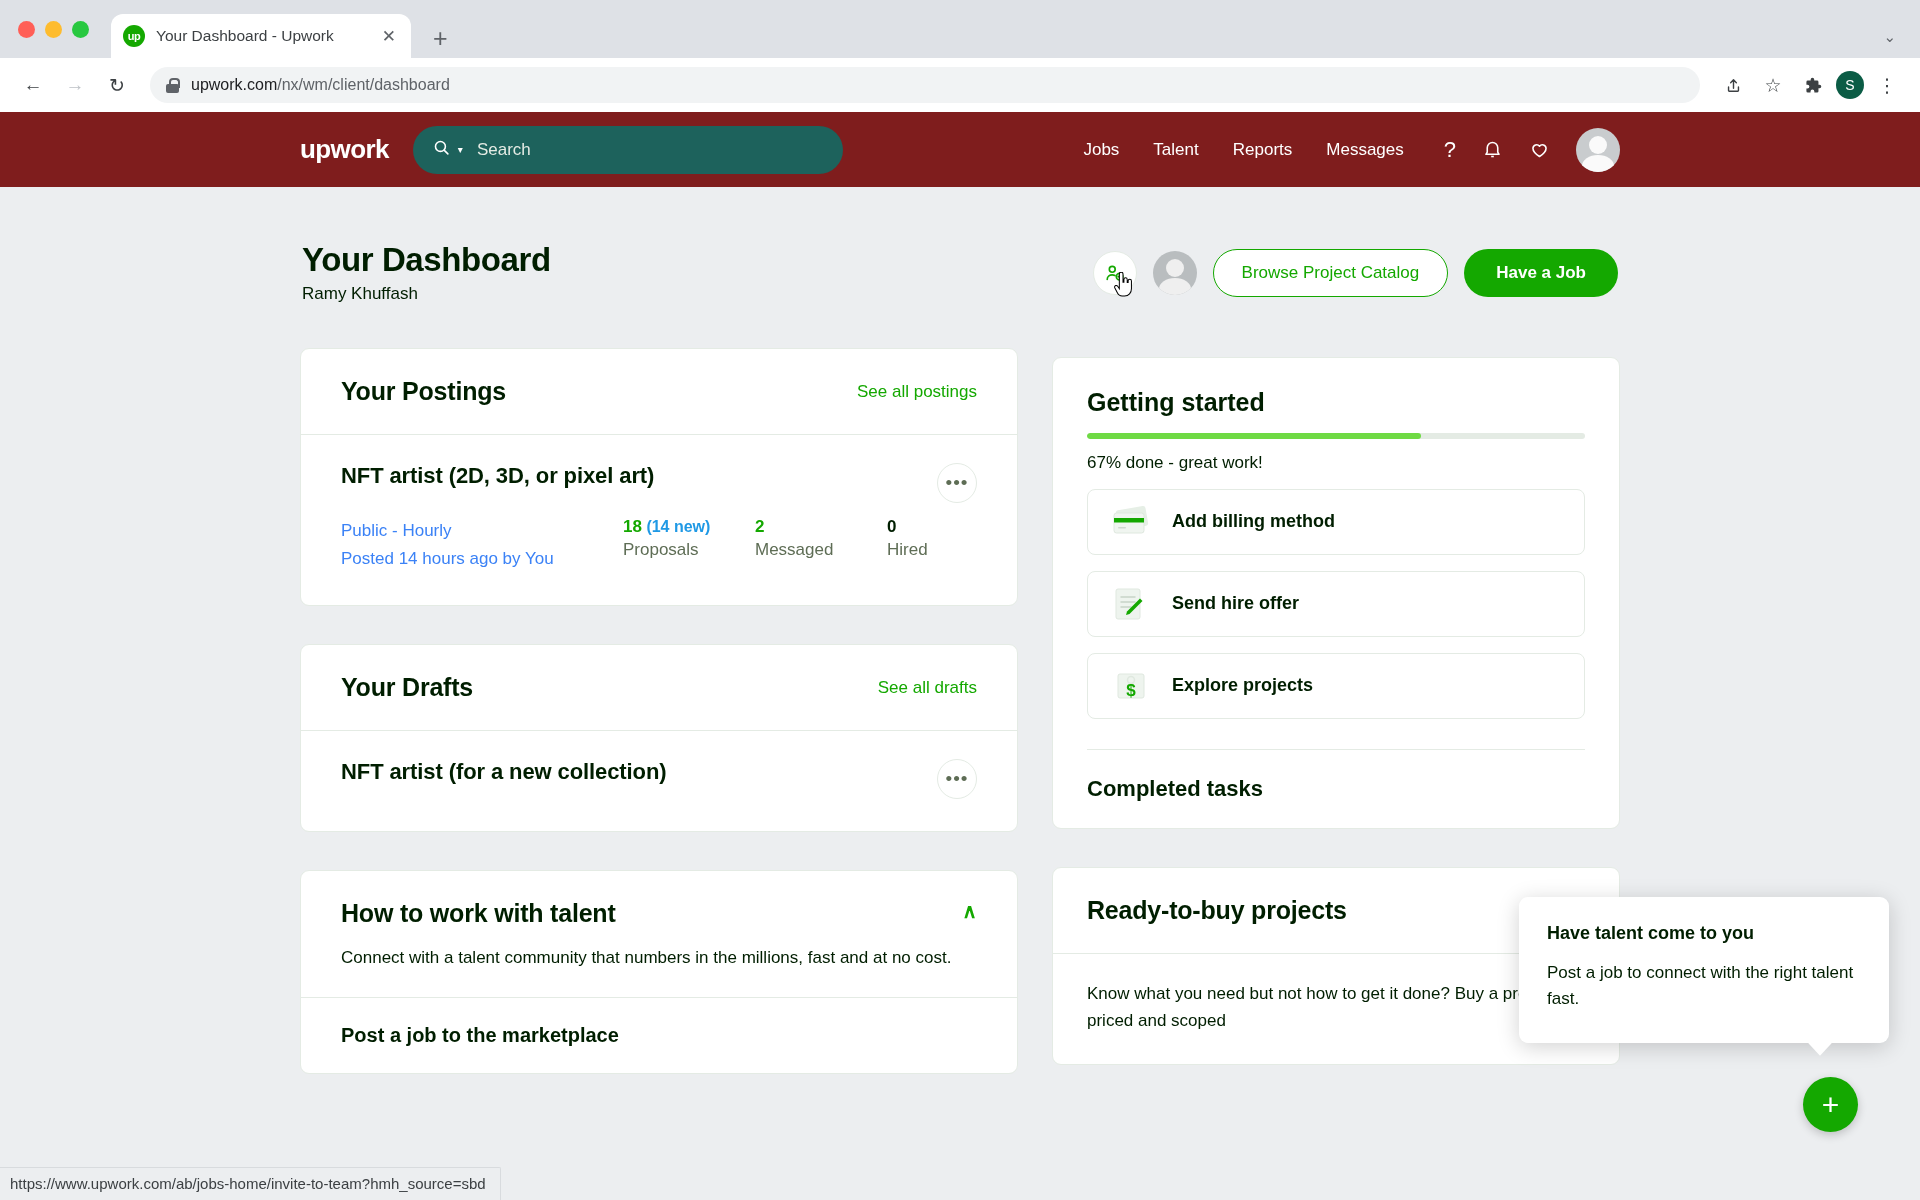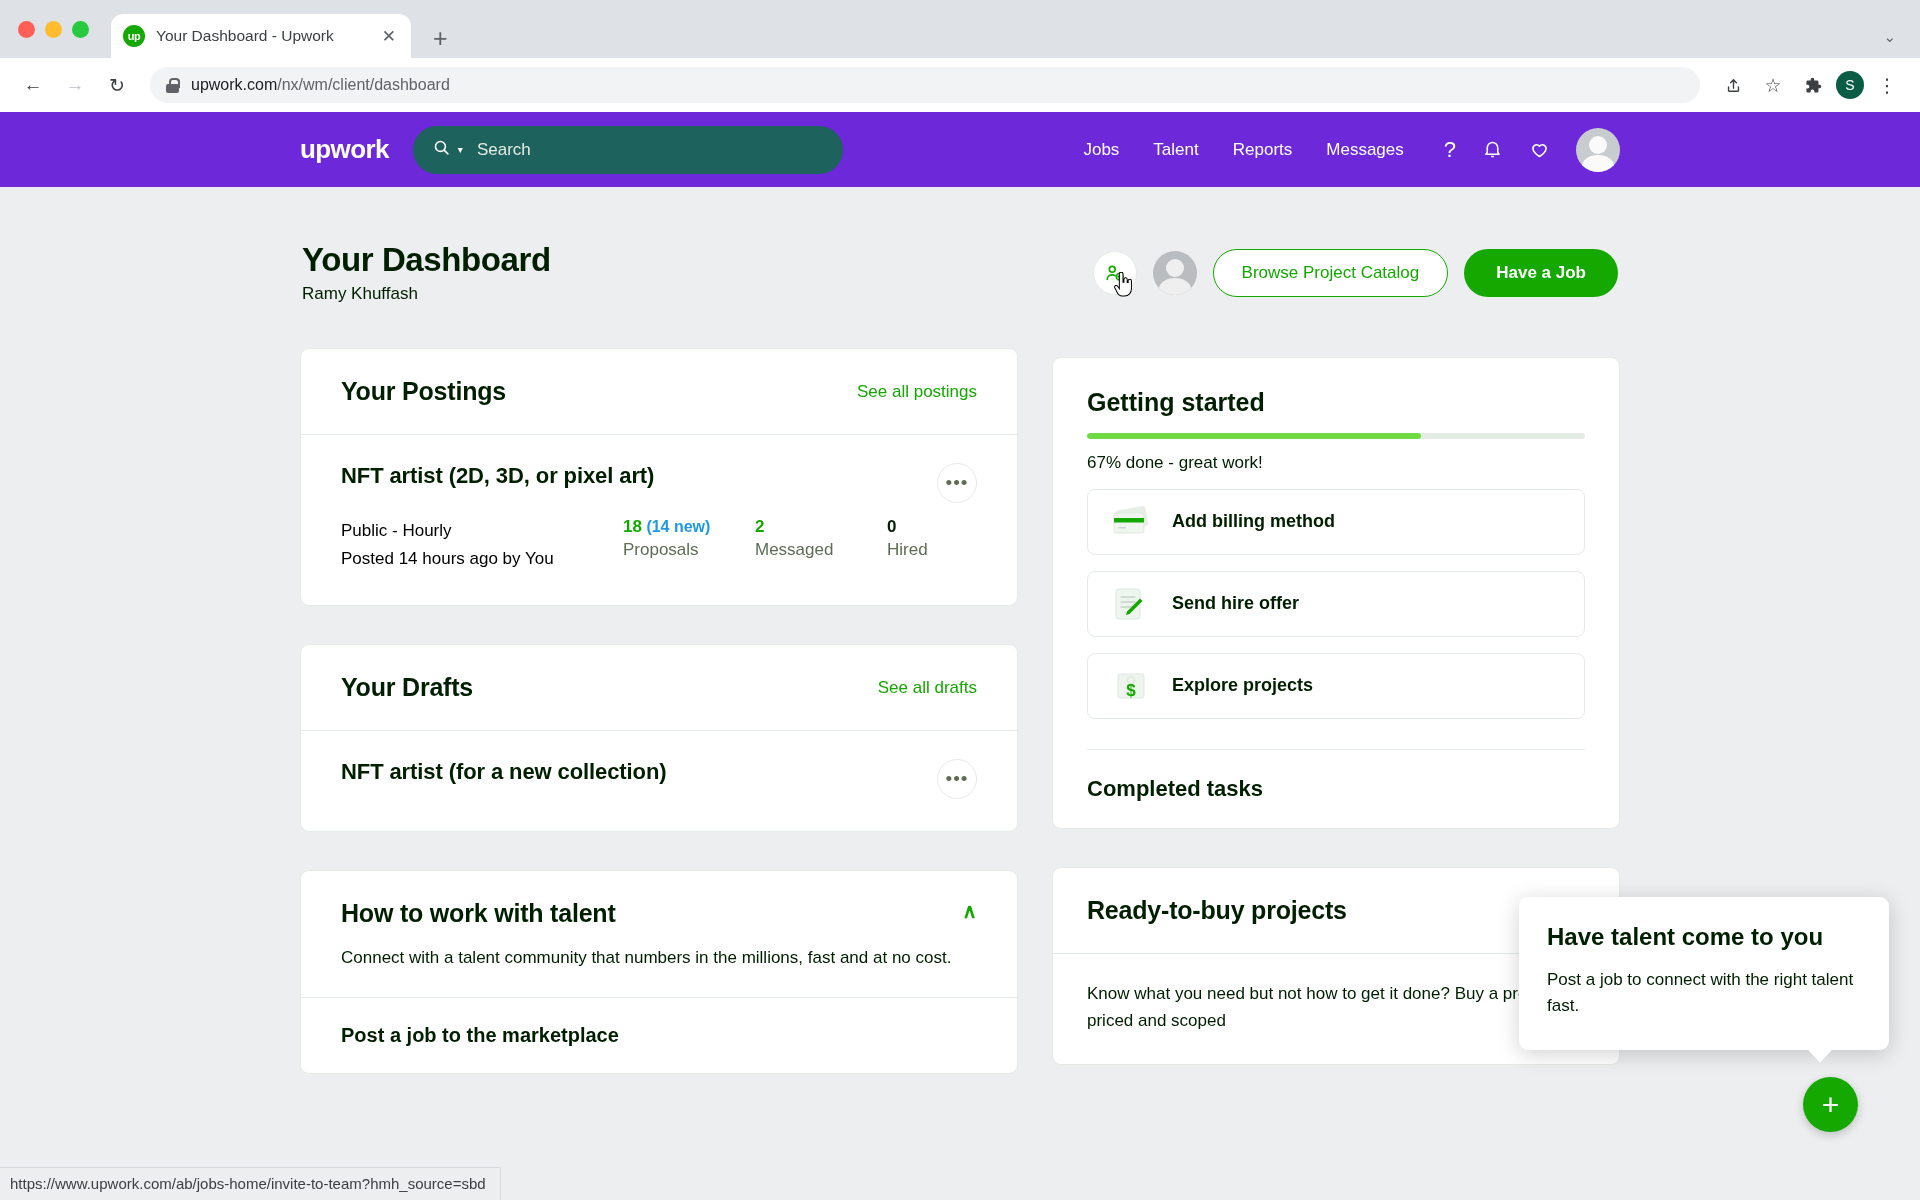--- a/index.html
+++ b/index.html
@@ -41,21 +41,21 @@
                 background:#5f6368; border-radius:2px;}
   .lock::after{content:""; position:absolute; top:0; left:3px; width:7px; height:8px;
                border:2px solid #5f6368; border-bottom:none; border-radius:4px 4px 0 0;}
   .url { font-size:16px; color:#202124; }
   .url .rest { color:#5f6368; }
   .tb-right { display:flex; align-items:center; gap:6px; }
   .avatar-s { width:28px; height:28px; border-radius:50%; background:#0b5c45; color:#fff;
               font-size:14px; display:flex; align-items:center; justify-content:center; }
 
   
-  .upnav { background:#6d28d9; height:75px; display:flex; align-items:center; padding:0 30px;justify-content:flex-end; }
+  .upnav { background:#7f1d1d; height:75px; display:flex; align-items:center; padding:0 30px;justify-content:flex-end; }
   .upnav-inner { width:1320px; margin:0 auto; display:flex; align-items:center; }
   .logo { color:#fff; font-size:26px; font-weight:700; letter-spacing:-0.6px; margin-right:24px; }
   .searchbox { width:430px; height:48px; background:#1d625c; border-radius:24px;
                display:flex; align-items:center; padding:0 20px; gap:8px; cursor:text; }
   .search-glyph { color:#fff; font-size:17px; }
   .caret { color:#fff; font-size:10px; }
   .search-ph { color:#e4ebe4; font-size:17px; margin-left:6px; }
   .navlinks { display:flex; gap:34px; margin-left:auto; margin-right:40px; }
   .navlinks a { color:#fff; font-size:17px; text-decoration:none; cursor:pointer; }
   .navicons { display:flex; align-items:center; gap:26px; }
@@ -90,21 +90,21 @@
   .col-right { width:568px; }
 
   .card { background:#fff; border:1px solid #e4ebe4; border-radius:9px; margin-bottom:38px; }
   .card-head { display:flex; align-items:center; padding:28px 40px; border-bottom:1px solid #e4ebe4;}
   .card-title { font-size:25px; font-weight:700; letter-spacing:-0.2px; }
   .link-green { margin-left:auto; color:#14a800; font-size:17px; font-weight:500; text-decoration:none; cursor:pointer;}
   .card-body { padding:28px 40px 32px; }
 
   .job-title { font-size:22px; font-weight:600; letter-spacing:-0.1px; }
   .job-row { display:flex; align-items:flex-start; }
-  .job-meta { font-size:17px; color:#000000; margin-top:14px; line-height:1.65; }
+  .job-meta { font-size:17px; color:#3b82f6; margin-top:14px; line-height:1.65; }
   .stats { display:flex; gap:0; margin-left:auto; margin-top:14px; }
   .stat { min-width:132px; }
   .stat .num { font-size:17px; font-weight:600; color:#14a800; }
   .stat .num.dark { color:#001e00; }
   .stat .new { color:#1f99e5; font-weight:600; }
   .stat .lbl { font-size:17px; color:#5e6d55; margin-top:3px; }
   .dots-btn { width:40px; height:40px; border-radius:50%; border:1px solid #e4ebe4; background:#fff;
               display:flex; align-items:center; justify-content:center; color:#5e6d55;
               font-size:19px; letter-spacing:1px; cursor:pointer; flex-shrink:0; margin-left:18px;}
 
@@ -122,21 +122,21 @@
   .completed { font-size:22px; font-weight:600; padding-top:26px; }
 
   .body-text { font-size:17px; color:#001e00; line-height:1.6; }
   .chev-up { color:#14a800; font-size:20px; margin-left:auto; cursor:pointer; font-weight:700;}
   .card-sub { padding:26px 40px; border-top:1px solid #e4ebe4; }
   .sub-title { font-size:20px; font-weight:600; }
 
   
   .tooltip { position:absolute; left:1519px; top:897px; width:370px; background:#fff;
              border-radius:9px; box-shadow:0 4px 22px rgba(0,0,0,.18); padding:26px 28px 30px; }
-  .tt-title { font-size:24px; font-weight:700; }
+  .tt-title { font-size:18px; font-weight:700; }
   .tt-body { font-size:17px; line-height:1.55; margin-top:16px; color:#001e00; }
   .tt-tail { position:absolute; right:56px; bottom:-13px; width:26px; height:14px;
              background:#fff; clip-path:polygon(0 0,100% 0,50% 100%); }
 
   .fab { position:absolute; left:1803px; top:1077px; width:55px; height:55px; border-radius:50%;
          background:#14a800; color:#fff; font-size:30px; display:flex; align-items:center;
          justify-content:center; box-shadow:0 3px 10px rgba(0,0,0,.2); cursor:pointer; }
 
   .statusbar { position:absolute; left:0; bottom:0; background:#eceef0; border-top-right-radius:2px;
                padding:7px 14px 8px 10px; font-size:15px; color:#3c4043; border:1px solid #d8dbde;

